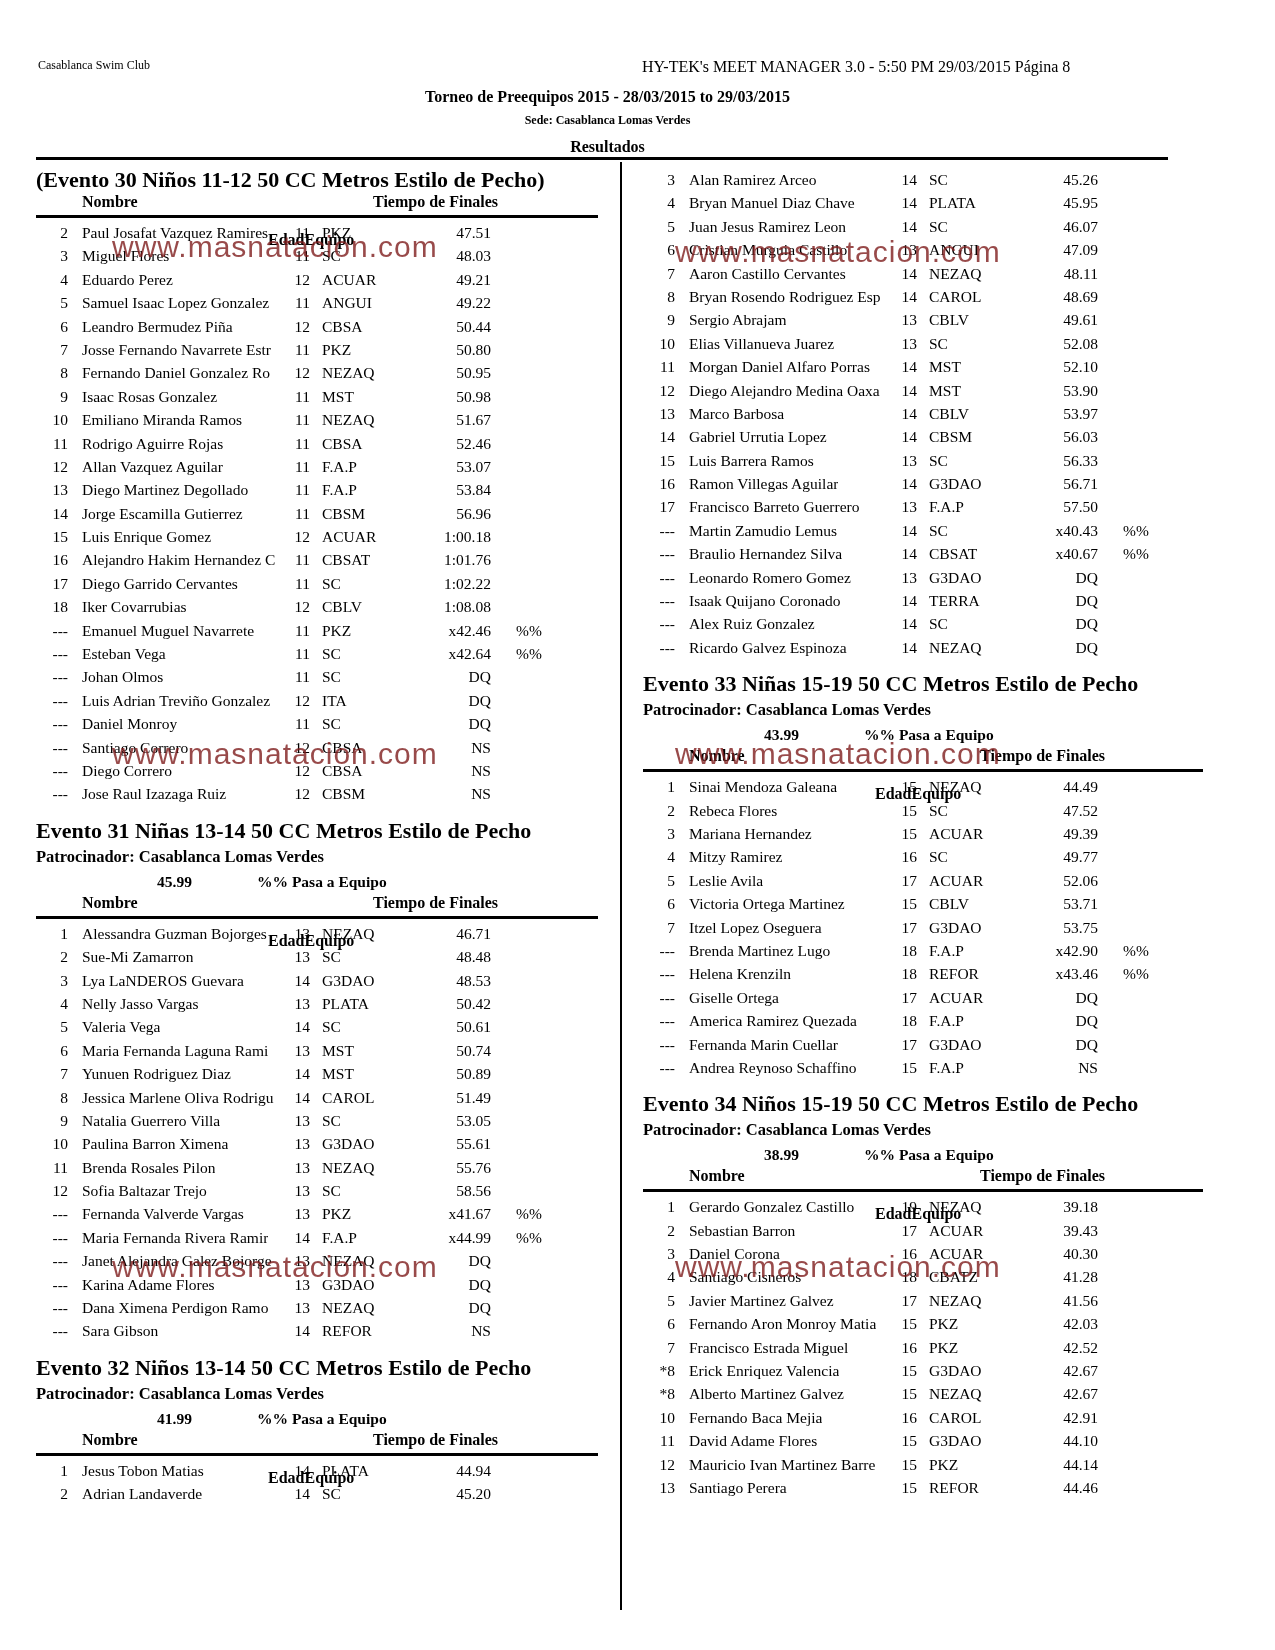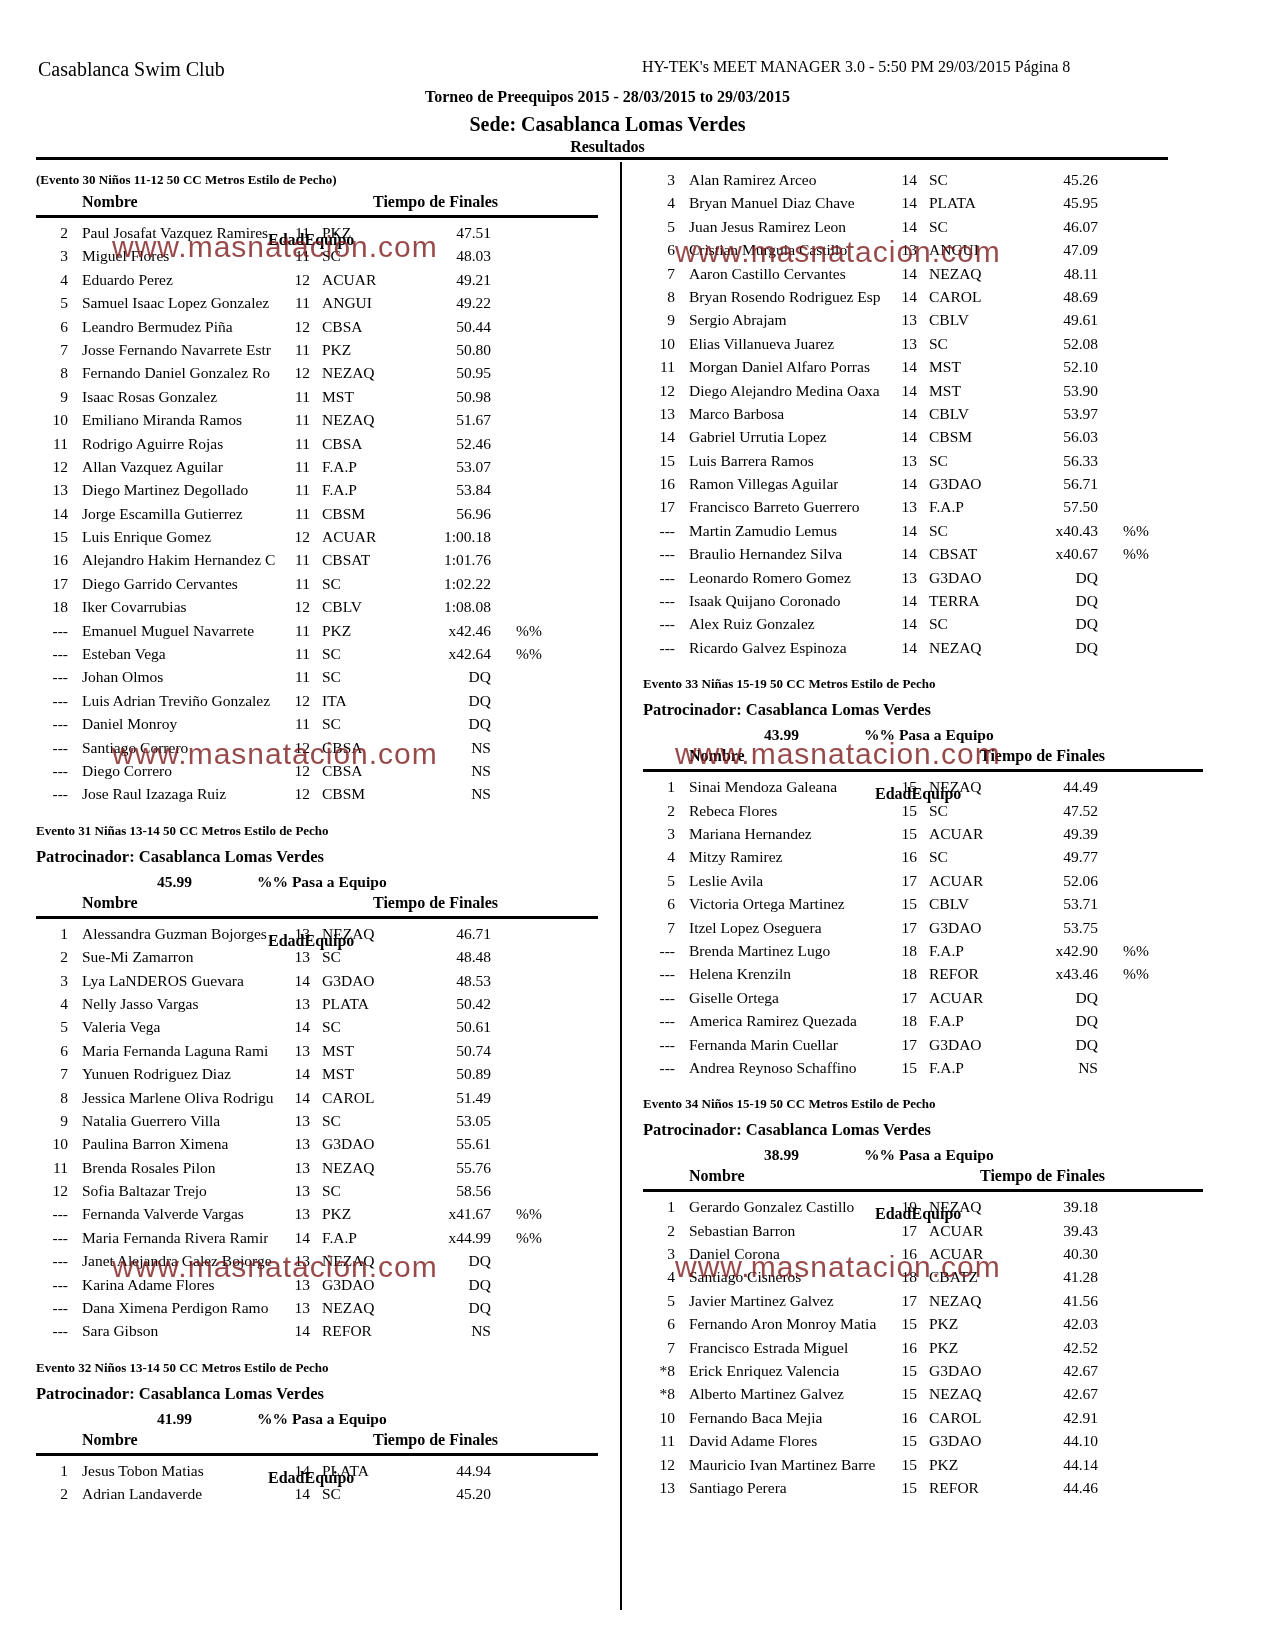--- a/index.html
+++ b/index.html
@@ -1,32 +1,32 @@
 <!DOCTYPE html>
 <html><head>
 <meta charset="utf-8">
 <style>
   html,body { margin:0; padding:0; background:#ffffff; }
   .page {
     position:relative; width:1275px; height:1650px; background:#ffffff;
     font-family:"Liberation Serif", serif; color:#000; overflow:hidden;
   }
-  .hdr-club { position:absolute; left:38px; top:58px; font-size:20px; }
+  .hdr-club { position:absolute; left:38px; top:58px; font-size:12px; }
   .hdr-gen  { position:absolute; left:614px; top:58px; font-size:16px;margin-left:28px; }
   .meet-title { position:absolute; left:0; top:88px; width:1215px; text-align:center; font-weight:bold; font-size:16px; }
-  .venue      { position:absolute; left:0; top:113px; width:1215px; text-align:center; font-weight:bold; font-size:20px; }
+  .venue      { position:absolute; left:0; top:113px; width:1215px; text-align:center; font-weight:bold; font-size:12px; }
   .results-lbl{ position:absolute; left:0; top:138px; width:1215px; text-align:center; font-weight:bold; font-size:16px; }
   .rule-full  { position:absolute; left:36px; top:157px; width:1132px; height:3px; background:#000; }
   .col-divider{ position:absolute; left:620px; top:162px; width:2px; height:1448px; background:#000; }
 
   .col { position:absolute; top:165px; }
   .col-left  { left:36px;  width:562px; }
   .col-right { left:643px; width:560px; }
 
-  .event-title { font-weight:bold; font-size:13px; line-height:26px; margin-top:12px; white-space:nowrap; }
+  .event-title { font-weight:bold; font-size:22px; line-height:26px; margin-top:12px; white-space:nowrap; }
   .event-title.first { margin-top:2px; }
   .sponsor     { font-weight:bold; font-size:16.5px; line-height:26px; white-space:nowrap; }
   .qual        { font-weight:bold; font-size:15.5px; line-height:24px; padding-left:121px; white-space:nowrap; }
   .qual-time   { display:inline-block; width:66px; text-align:left; }
   .qual-label  { margin-left:34px; }
 
   .thead { position:relative; height:22px; border-bottom:3px solid #000; font-weight:bold; font-size:16px; }
   .th-name { position:absolute; left:46px;  top:0; white-space:nowrap; }
   .th-ageteam { position:absolute; left:232px; top:0; white-space:nowrap;margin-top:38px; }
   .th-time { position:absolute; left:337px; top:0; white-space:nowrap; }

